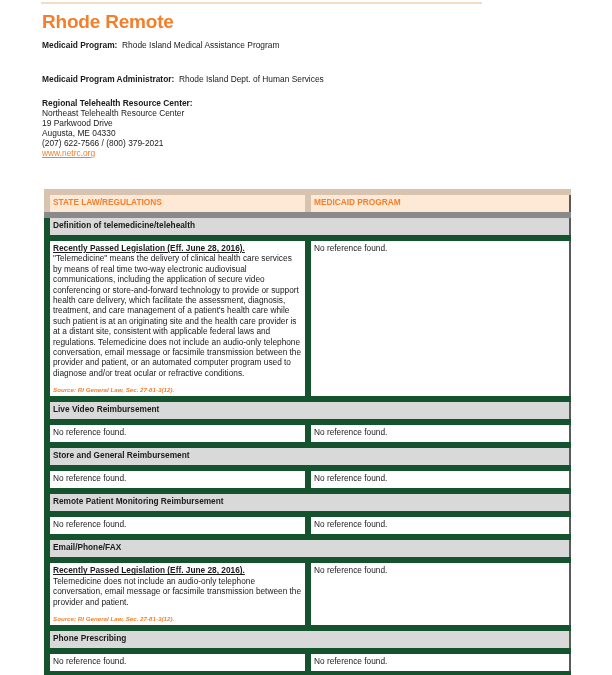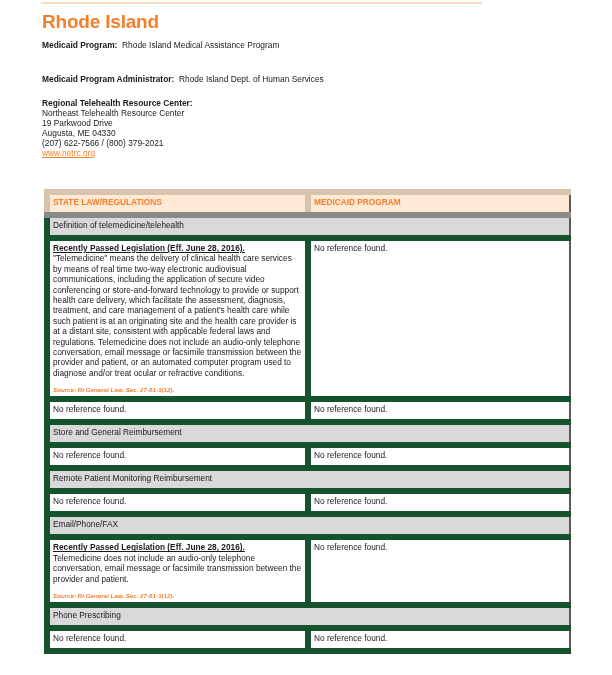--- a/index.html
+++ b/index.html
@@ -35,36 +35,36 @@
       border: 6px solid #14532d; padding: 2px 3px 2px 3px; vertical-align: top;
       text-align: left;
     }
     table.main col.c1 { width: 261px; }
     table.main col.c2 { width: 262px; }
     tr.hdr th {
       background: #fde9d6; color: #f47f2a; font-weight: bold; height: 13px;
       border-color: #d7c3ae; border-bottom-color: #8a8a8a;
     }
     tr.sec td {
-      background: #d9d9d9; font-weight: normal; height: 13px; margin-top: 20px;
+      background: #d9d9d9; font-weight: bold; height: 13px; margin-top: 20px;
     }
     tr.row td { height: 13px; }
     table.main tr > *:last-child { border-right: 2px solid #5a5a5a; }
     .leg-title { font-weight: bold; text-decoration: underline; }
     .source {
       display: block; margin-top: 8px; color: #f47f2a; font-style: italic; font-weight: bold;
       font-size: 6.2px; line-height: 8px;
     }
   </style>
 </head>
 <body>
 
 <div class="top-rule"></div>
 
-<h1 class="page-title">Rhode Island</h1>
+<h1 class="page-title">Rhode Remote</h1>
 
 <div class="info-line" style="top:40px;">
   <span class="lbl">Medicaid Program:</span>&nbsp;
   <span>Rhode Island Medical Assistance Program</span>
 </div>
 
 <div class="info-line" style="top:74px;">
   <span class="lbl">Medicaid Program Administrator:</span>&nbsp;
   <span>Rhode Island Dept. of Human Services</span>
 </div>
@@ -94,20 +94,23 @@
   </tr>
   <tr class="row">
     <td>
       <span class="leg-title">Recently Passed Legislation (Eff. June 28, 2016).</span><br>
       <span>"Telemedicine" means the delivery of clinical health care services by means of real time two-way electronic audiovisual communications, including the application of secure video conferencing or store-and-forward technology to provide or support health care delivery, which facilitate the assessment, diagnosis, treatment, and care management of a patient's health care while such patient is at an originating site and the health care provider is at a distant site, consistent with applicable federal laws and regulations.  Telemedicine does not include an audio-only telephone conversation, email message or facsimile transmission between the provider and patient, or an automated computer program used to diagnose and/or treat ocular or refractive conditions.</span>
       <span class="source">Source:  RI General Law, Sec. 27-81-3(12).</span>
     </td>
     <td>No reference found.</td>
   </tr>
 
+  <tr class="sec">
+    <td colspan="2">Live Video Reimbursement</td>
+  </tr>
   <tr class="row">
     <td>No reference found.</td>
     <td>No reference found.</td>
   </tr>
 
   <tr class="sec">
     <td colspan="2">Store and General Reimbursement</td>
   </tr>
   <tr class="row">
     <td>No reference found.</td>

